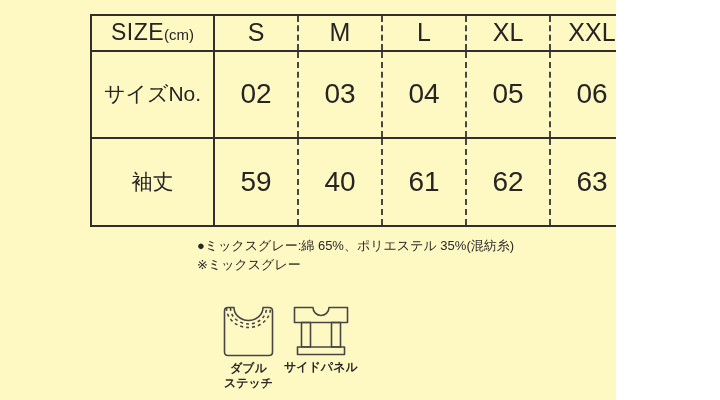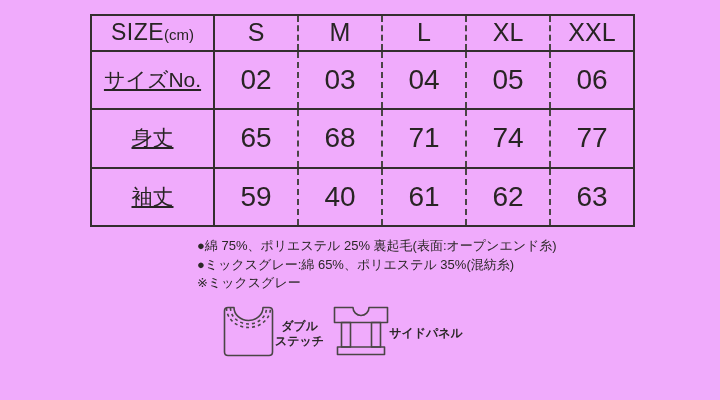--- a/index.html
+++ b/index.html
@@ -3,23 +3,23 @@
 <meta charset="utf-8">
 <style>
   html, body {
     margin: 0;
     padding: 0;
     background: #ffffff;
     font-family: "Liberation Sans", "DejaVu Sans", sans-serif;
   }
   #stage {
     position: relative;
-    width: 720px;
+    width: 616px;
     height: 400px;
-    background: #f0abfc;
+    background: #fef9c3;
     overflow: hidden;
     color: #282424;
   }
 
   
   table.size-table {
     position: absolute;
     left: 90px;
     top: 14px;
     width: 543px;
@@ -40,21 +40,21 @@
     font-weight: 400;
     color: #282424;
   }
   table.size-table .val { border-left: 2px dashed #4a4545; }
   table.size-table th.size-head,
   table.size-table th.row-label { border-right: 2px solid #332e2e; }
   th.size-head { font-weight: 700; }
   th.size-head .title { font-size: 23px; letter-spacing: 0.5px; }
   th.size-head .unit  { font-size: 15px; }
   th.col-head  { font-size: 25px; font-weight: 400; }
-  th.row-label { font-size: 21px; font-weight: 400; text-decoration: underline; }
+  th.row-label { font-size: 21px; font-weight: 400; }
   td.num       { font-size: 28px; }
 
   
   .notes {
     position: absolute;
     left: 197px;
     top: 237px;
     font-size: 13px;
     line-height: 18.5px;
     color: #2b2727;
@@ -65,20 +65,21 @@
   .features {
     position: absolute;
     left: 222px;
     top: 306px;
     display: flex;
     align-items: flex-start;
     gap: 9px;
   }
   .feature {
     display: flex;
+    flex-direction: column;
     align-items: center;
   }
   .feature .glyph { display: block; }
   .feature .caption {
     margin-top: 4px;
     font-size: 12px;
     font-weight: 700;
     line-height: 15px;
     text-align: center;
     color: #2b2727;
@@ -122,40 +123,31 @@
 
     <tr>
           <th class="row-label">サイズNo.</th>
           <td class="num val">02</td>
           <td class="num val">03</td>
           <td class="num val">04</td>
           <td class="num val">05</td>
           <td class="num val">06</td>
         </tr>
         <tr>
-          <th class="row-label">身丈</th>
-          <td class="num val">65</td>
-          <td class="num val">68</td>
-          <td class="num val">71</td>
-          <td class="num val">74</td>
-          <td class="num val">77</td>
-        </tr>
-        <tr>
           <th class="row-label">袖丈</th>
           <td class="num val">59</td>
           <td class="num val">40</td>
           <td class="num val">61</td>
           <td class="num val">62</td>
           <td class="num val">63</td>
         </tr>
       </tbody>
   </table>
 
   <div class="notes">
-    <div>●綿 75%、ポリエステル 25% 裏起毛(表面:オープンエンド糸)</div>
     <div>●ミックスグレー:綿 65%、ポリエステル 35%(混紡糸)</div>
     <div>※ミックスグレー</div>
   </div>
 
   <div class="features">
 
     <div class="feature">
       <svg class="glyph" width="53" height="51" viewBox="0 0 53 51">
         <path class="icon-stroke" d="M2.5,5 Q2.5,1.5 6,1.5 L12,1.5 A14.5,13 0 0 0 41,1.5 L47,1.5 Q50.5,1.5 50.5,5 L50.5,46 Q50.5,49.5 47,49.5 L6,49.5 Q2.5,49.5 2.5,46 Z"></path>
         <path class="icon-stroke" stroke-dasharray="3 3" d="M8.5,2 A17.5,15.5 0 0 0 44.5,2"></path>

